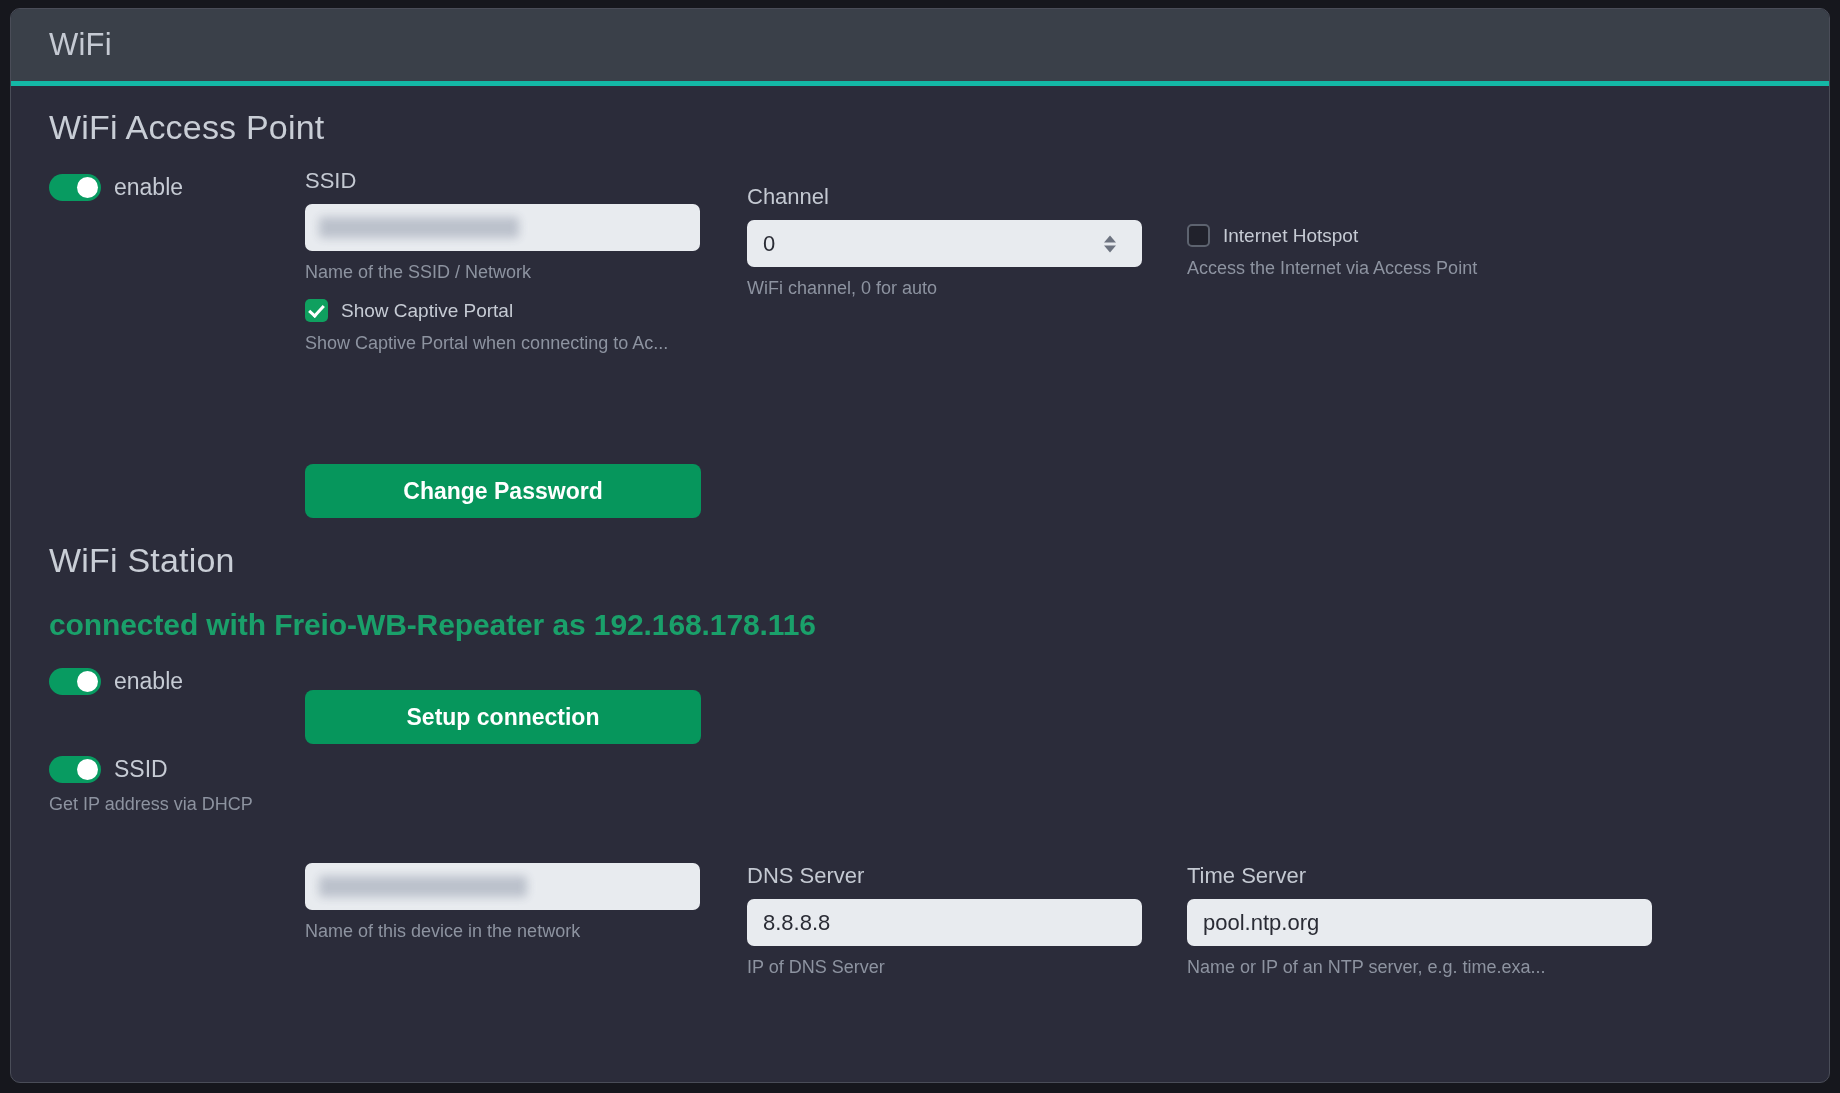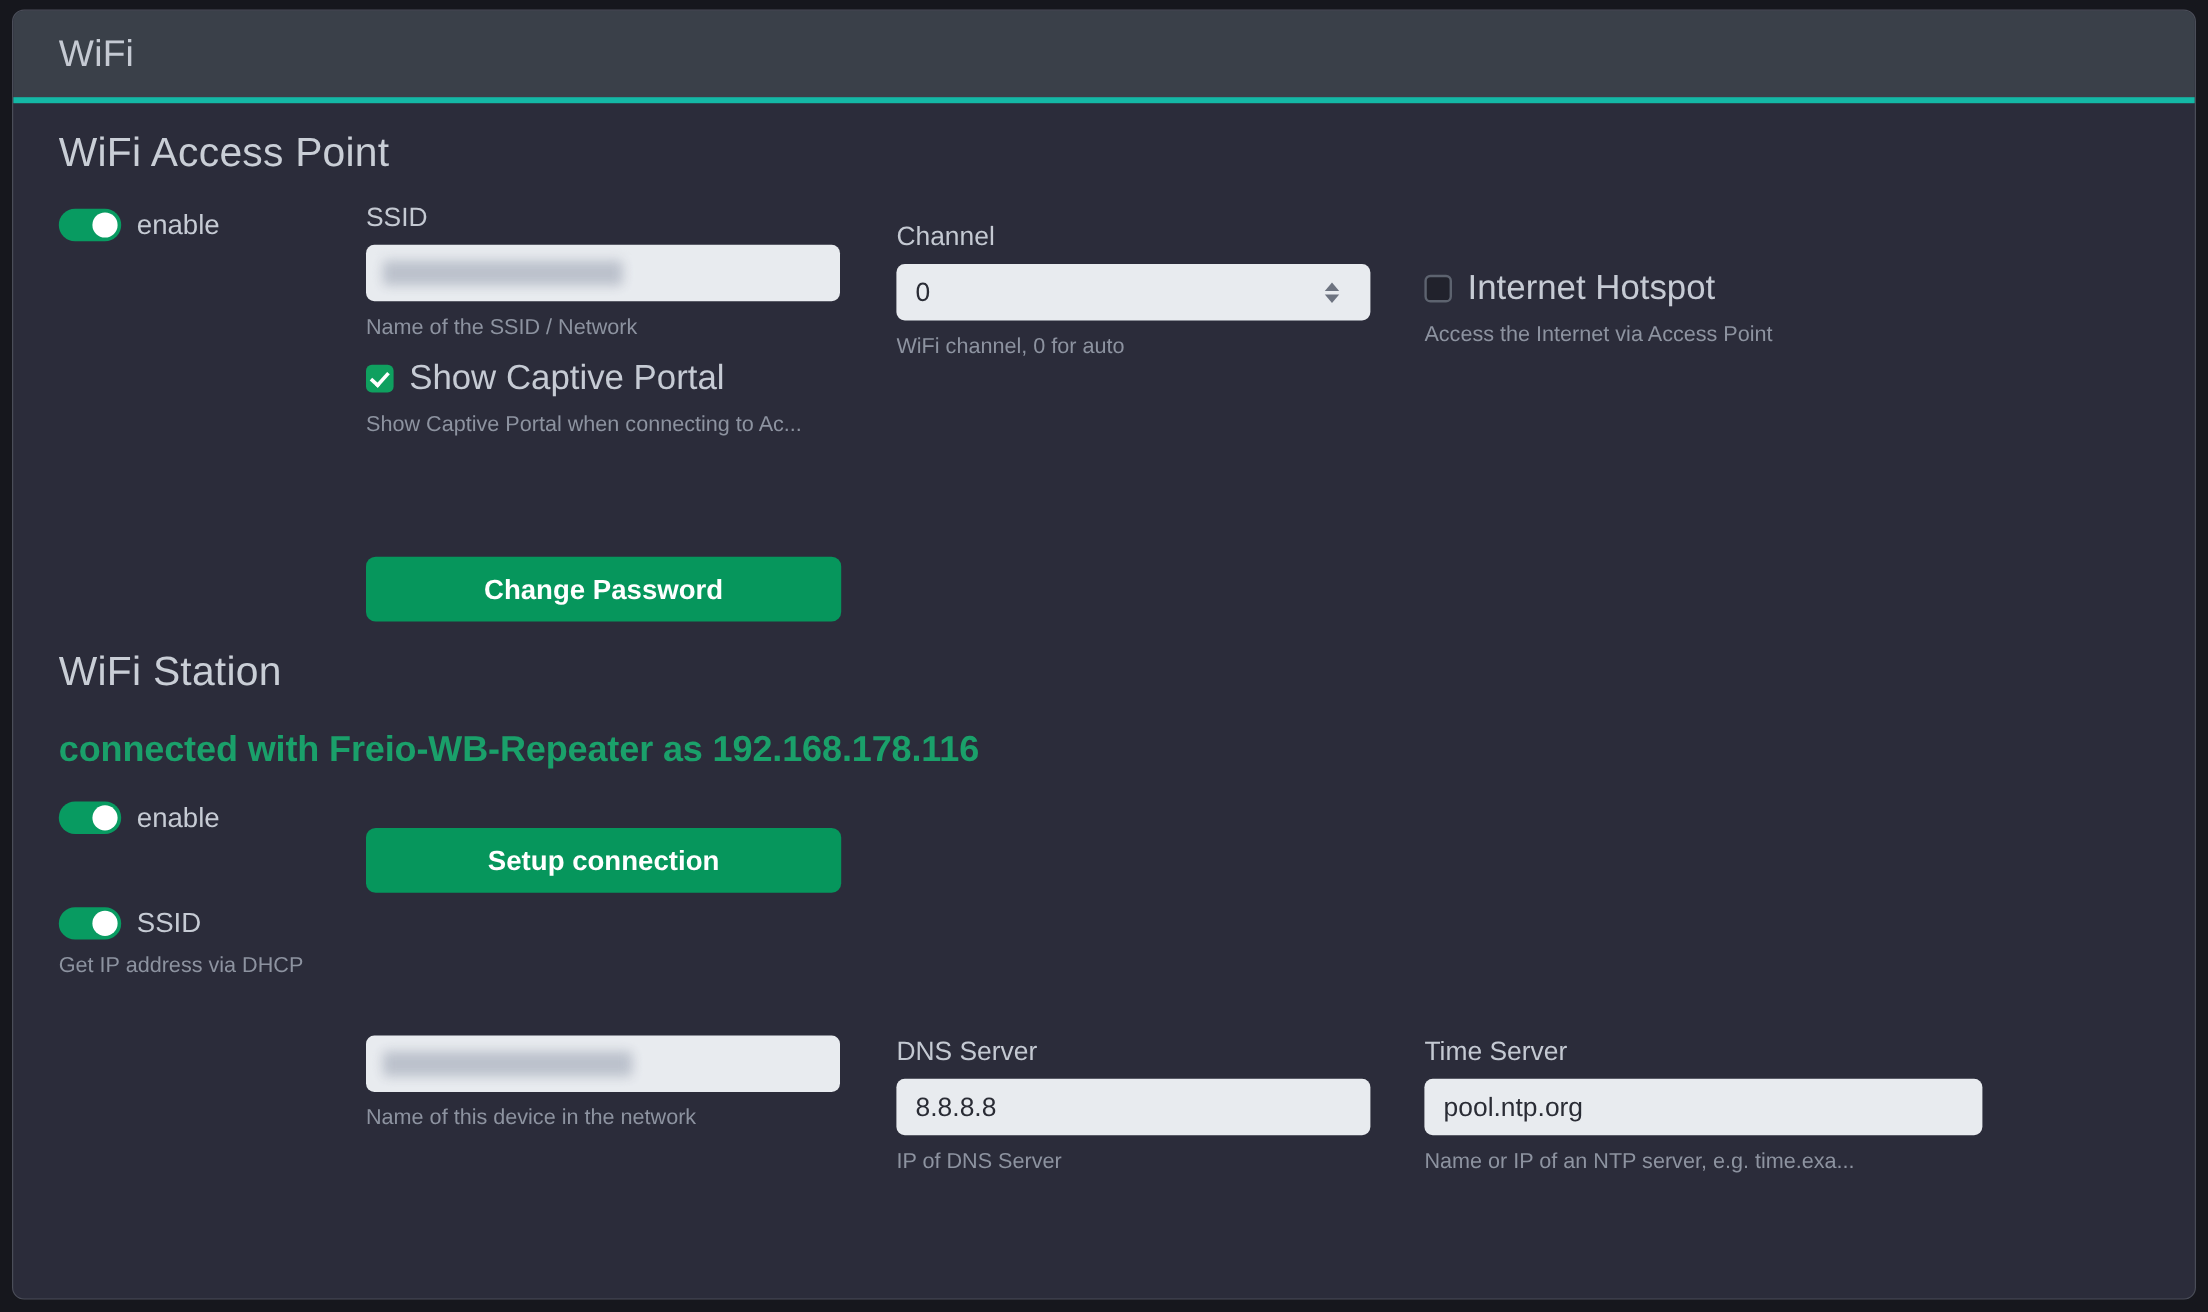--- a/index.html
+++ b/index.html
@@ -186,21 +186,21 @@
     width: 6px; height: 12px;
     border: solid #ffffff;
     border-width: 0 3px 3px 0;
     transform: rotate(42deg);
   }
   .cb.unchecked {
     background: #21222c;
     border: 2px solid #5d636f;
   }
   .cb-label {
-    font-size: 29px;
+    font-size: 19px;
     color: #c6cbd4;
   }
 
   
   .btn {
     background: #06965c;
     border: none;
     border-radius: 8px;
     color: #ffffff;
     font-family: "Liberation Sans", sans-serif;

